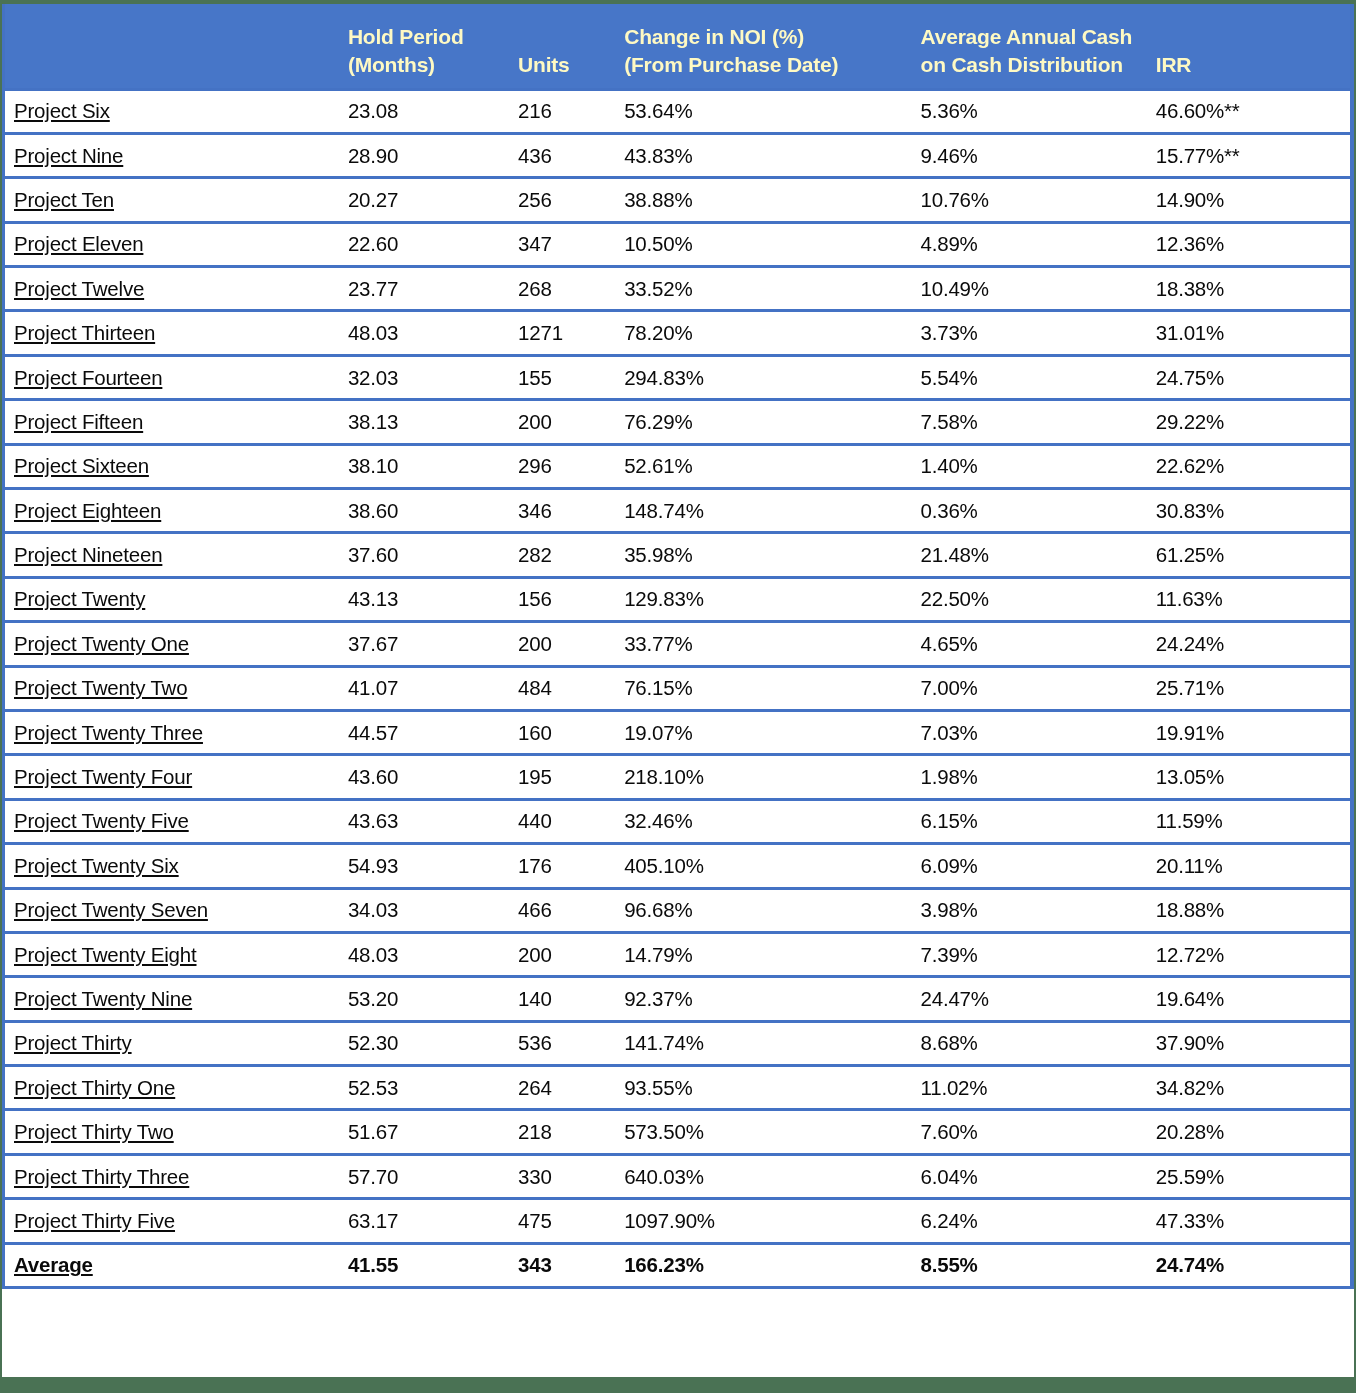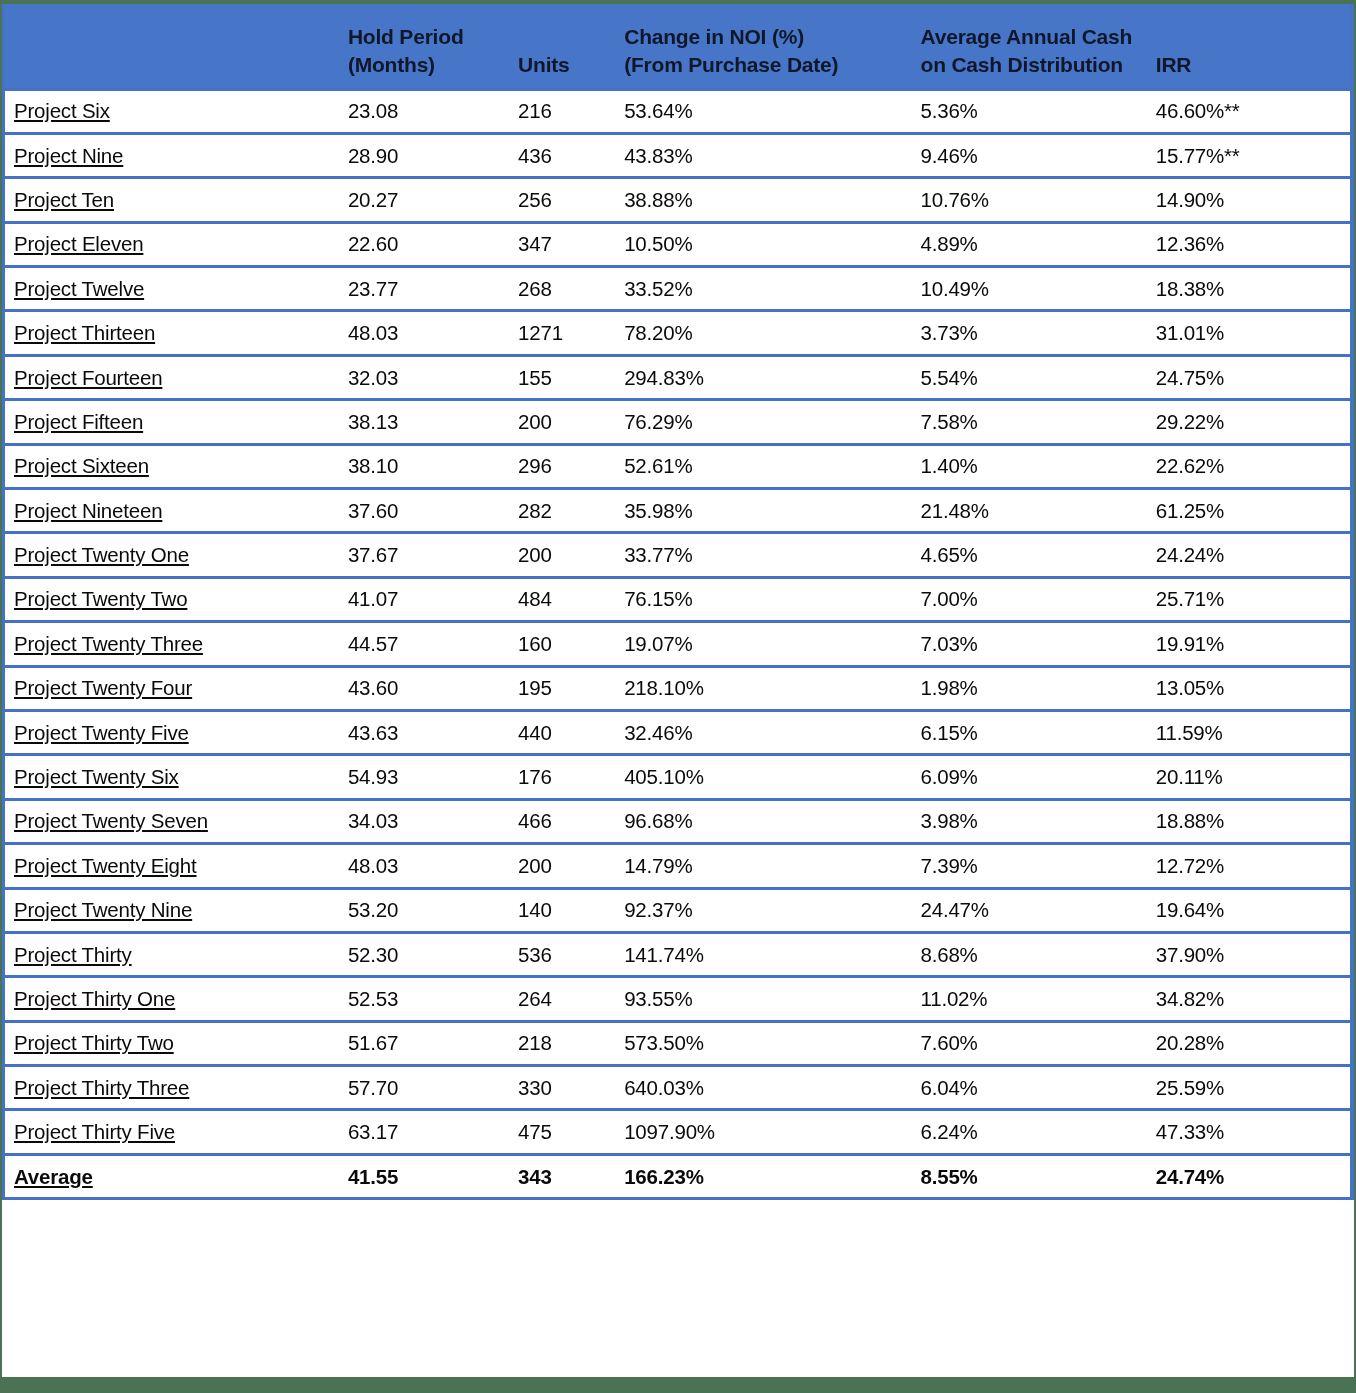--- a/index.html
+++ b/index.html
@@ -22,21 +22,21 @@
     width: 100%;
     border-collapse: collapse;
     table-layout: fixed;
     border-left: 3px solid #4472c4;
     border-right: 4px solid #4472c4;
     border-bottom: 3px solid #4472c4;
   }
   thead tr { height: 85px; }
   th {
     background: #4776c8;
-    color: #0f172a;
+    color: #fef9c3;
     font-weight: bold;
     font-size: 21px;
     line-height: 1.35;
     text-align: left;
     vertical-align: bottom;
     padding: 0 0 8px 7px;
     white-space: pre-line;
     letter-spacing: -0.2px;
   }
   tbody tr { height: 44.4px; }
@@ -146,26 +146,42 @@
   </tr>
         <tr>
     <td class="col-0">Project Sixteen</td>
     <td class="col-1">38.10</td>
     <td class="col-2">296</td>
     <td class="col-3">52.61%</td>
     <td class="col-4">1.40%</td>
     <td class="col-5">22.62%</td>
   </tr>
         <tr>
+    <td class="col-0">Project Eighteen</td>
+    <td class="col-1">38.60</td>
+    <td class="col-2">346</td>
+    <td class="col-3">148.74%</td>
+    <td class="col-4">0.36%</td>
+    <td class="col-5">30.83%</td>
+  </tr>
+        <tr>
     <td class="col-0">Project Nineteen</td>
     <td class="col-1">37.60</td>
     <td class="col-2">282</td>
     <td class="col-3">35.98%</td>
     <td class="col-4">21.48%</td>
     <td class="col-5">61.25%</td>
+  </tr>
+        <tr>
+    <td class="col-0">Project Twenty</td>
+    <td class="col-1">43.13</td>
+    <td class="col-2">156</td>
+    <td class="col-3">129.83%</td>
+    <td class="col-4">22.50%</td>
+    <td class="col-5">11.63%</td>
   </tr>
         <tr>
     <td class="col-0">Project Twenty One</td>
     <td class="col-1">37.67</td>
     <td class="col-2">200</td>
     <td class="col-3">33.77%</td>
     <td class="col-4">4.65%</td>
     <td class="col-5">24.24%</td>
   </tr>
         <tr>

